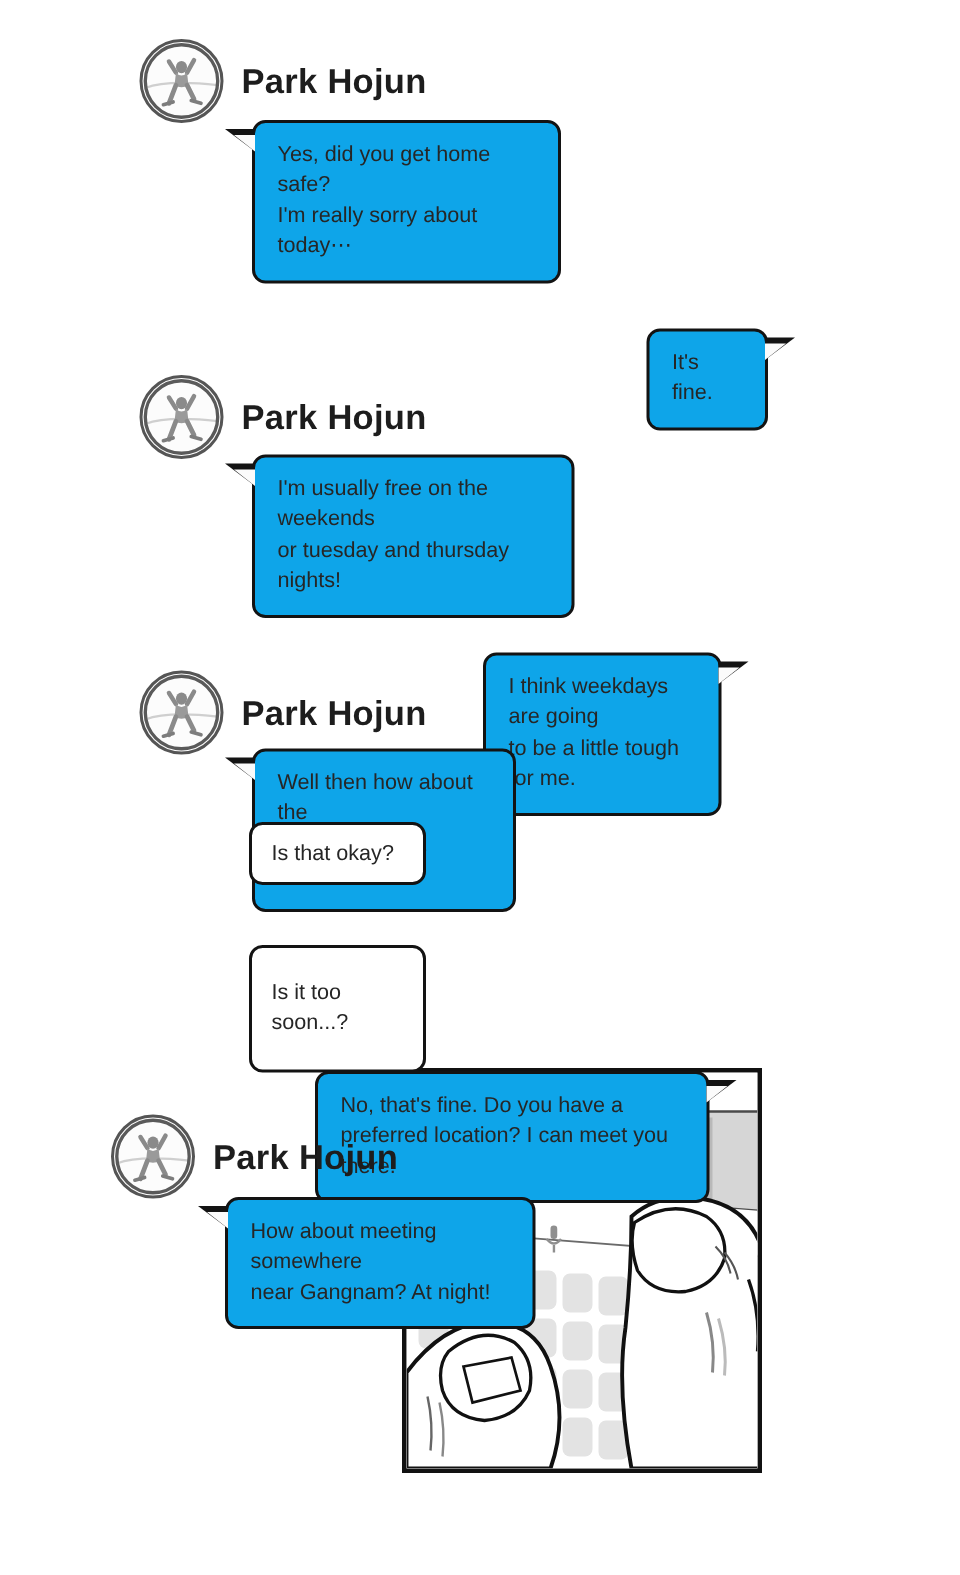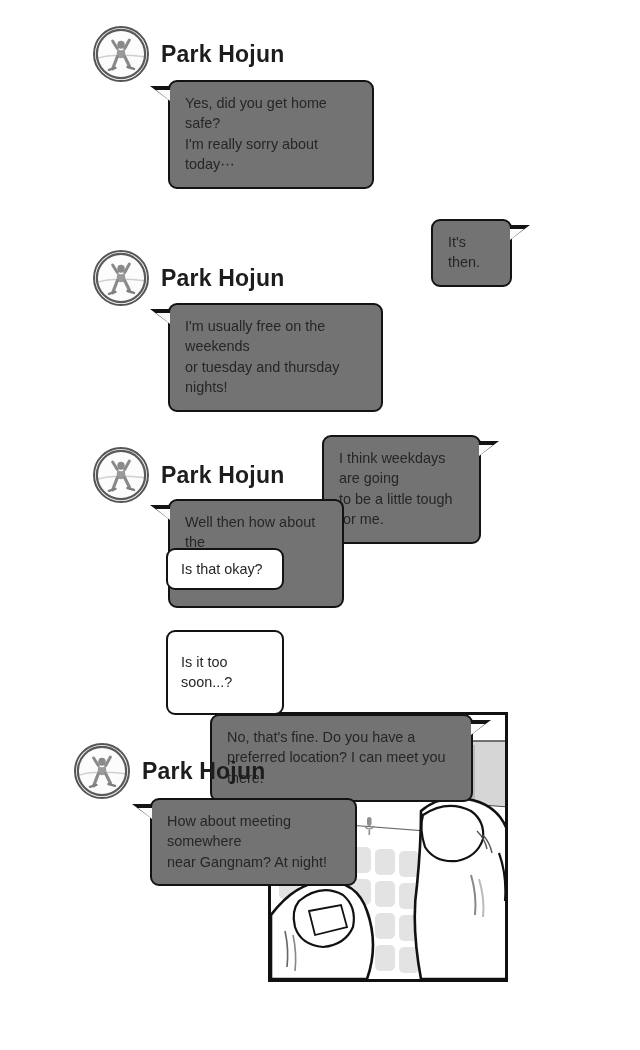--- a/index.html
+++ b/index.html
@@ -44,21 +44,21 @@
     color: #1d1d1d;
     margin-left: 12px;
     white-space: nowrap;
   }
 
   
   .bubble {
     position: absolute;
     border: 2.6px solid #131313;
     border-radius: 9px;
-    background: #737373;
+    background: #0ea5e9;
     padding: 11px 15px 12px 15px;
     font-size: 14.4px;
     line-height: 1.42;
     color: #262626;
     white-space: pre-line;
     z-index: 5;
   }
   .bubble.plain { background: #ffffff; }
 
   
@@ -126,21 +126,21 @@
         <path d="M15 45 L22 43 M35 42 L42 44" stroke="#7d7d7d" stroke-width="2.6" fill="none" stroke-linecap="round"></path>
         <circle cx="28" cy="28" r="26" fill="none" stroke="#5a5a5a" stroke-width="2.4"></circle>
       </svg>
     </div>
     <div class="sender-name">Park Hojun</div>
   </div>
 
   <div class="bubble tail-left" style="left:168px; top:80px; width:206px;">Yes, did you get home safe?
 I'm really sorry about today⋯</div>
 
-  <div class="bubble tail-right" style="left:431px; top:219px; width:81px;">It's then.</div>
+  <div class="bubble tail-right" style="left:431px; top:219px; width:81px;">It's fine.</div>
 
   <div class="sender" style="left:93px; top:250px;">
     <div class="avatar">
       <svg viewBox="0 0 56 56">
         <circle cx="28" cy="28" r="27" fill="#fcfcfc"></circle>
         <path d="M2 33 Q18 27 54 31" stroke="#cfcfcf" stroke-width="1.6" fill="none"></path>
         <path d="M19 14 L24 22 M37 13 L32 22" stroke="#8a8a8a" stroke-width="3.2" fill="none" stroke-linecap="round"></path>
         <ellipse cx="28" cy="18" rx="4" ry="4.4" fill="#8a8a8a"></ellipse>
         <path d="M24 22 Q28 26 32 22 L33 31 Q28 34 23 31 Z" fill="#9a9a9a"></path>
         <path d="M24 31 L19 44 M32 31 L37 41" stroke="#8a8a8a" stroke-width="3.4" fill="none" stroke-linecap="round"></path>

